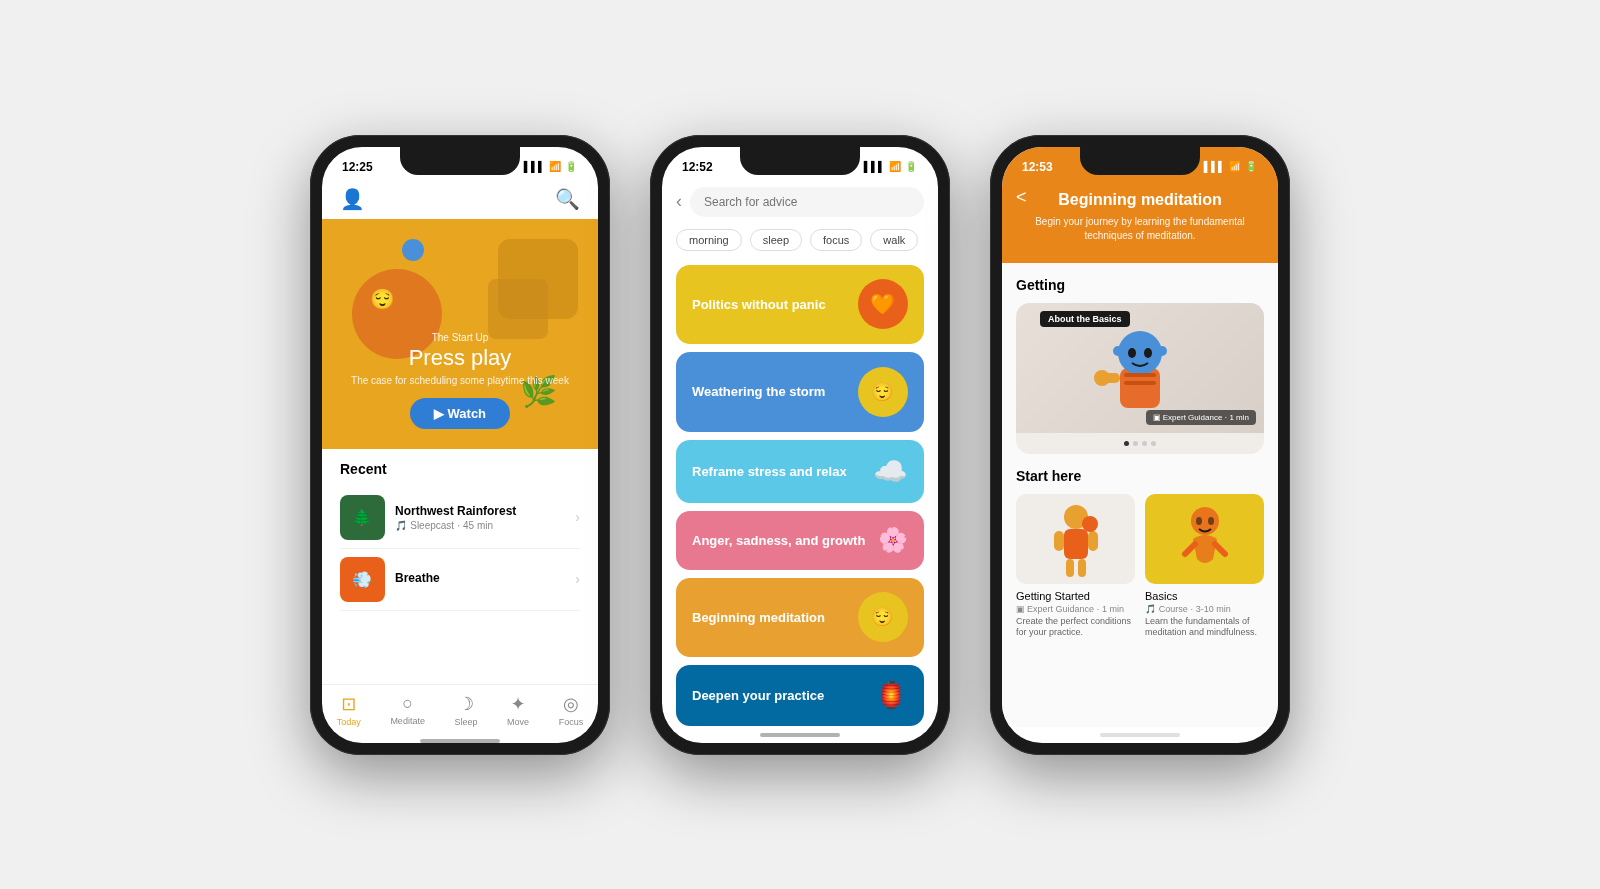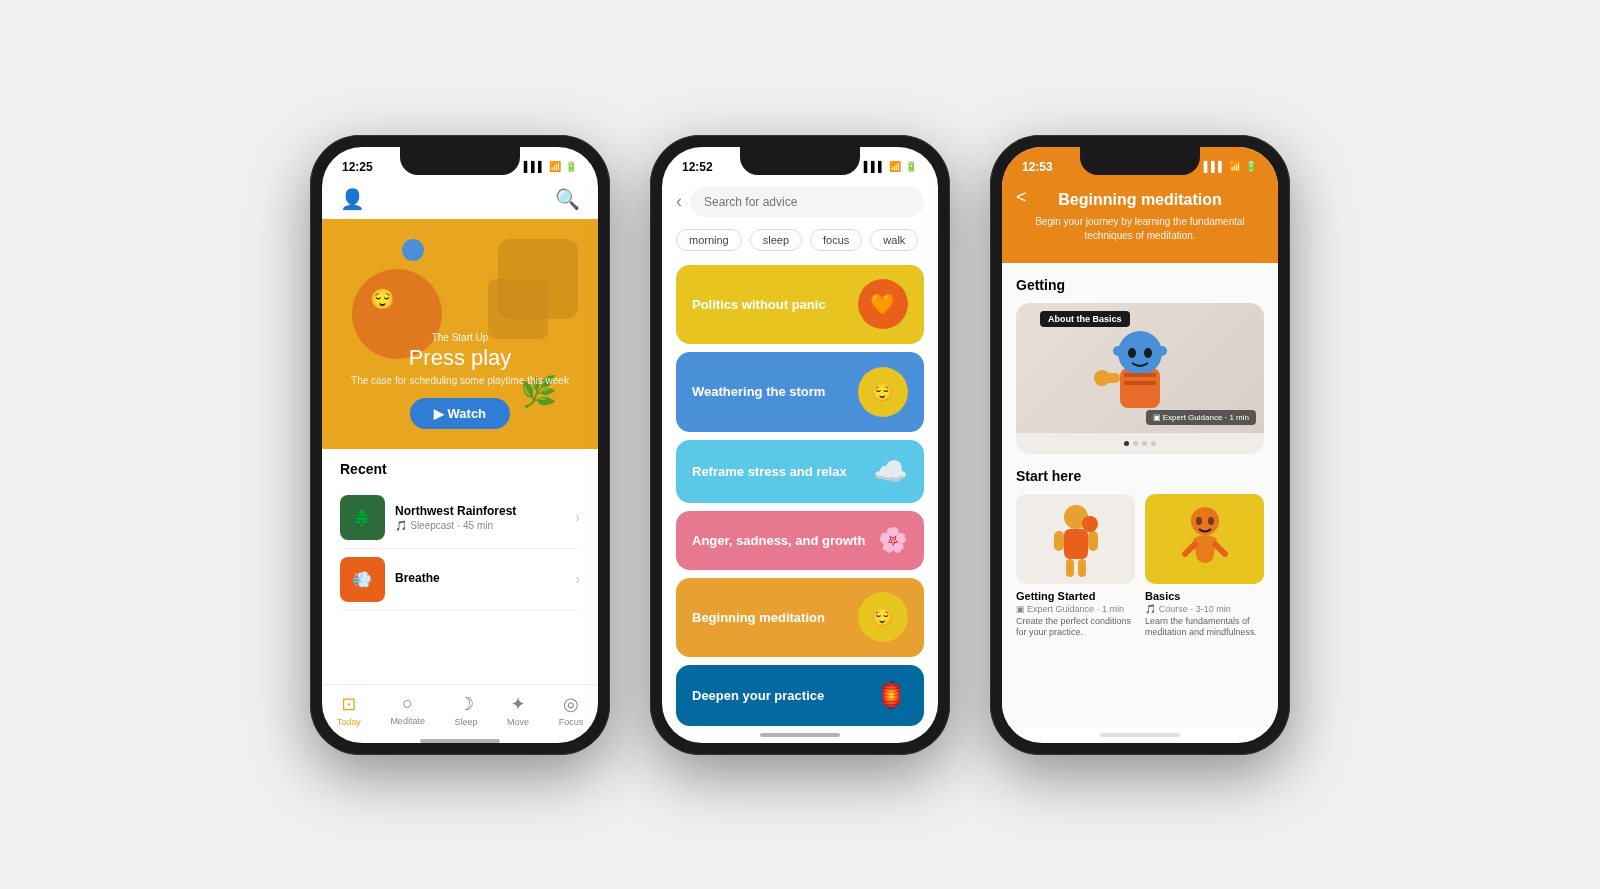--- a/index.html
+++ b/index.html
@@ -306,21 +306,21 @@
     }
     .start-thumb {
       border-radius: 10px;
       height: 90px;
       margin-bottom: 6px;
       display: flex;
       align-items: center;
       justify-content: center;
       overflow: hidden;
     }
-    .start-name { font-size: 11px; font-weight: 700; }
+    .start-name { font-size: 11px; font-weight: 400; }
     .start-type { font-size: 9px; color: #888; margin: 2px 0; }
     .start-desc { font-size: 9px; color: #666; line-height: 1.3; }
   </style>
 </head>
 <body>
 
 <div class="phone">
   <div class="phone-inner">
     <div class="notch"></div>
     <div class="status-bar">

